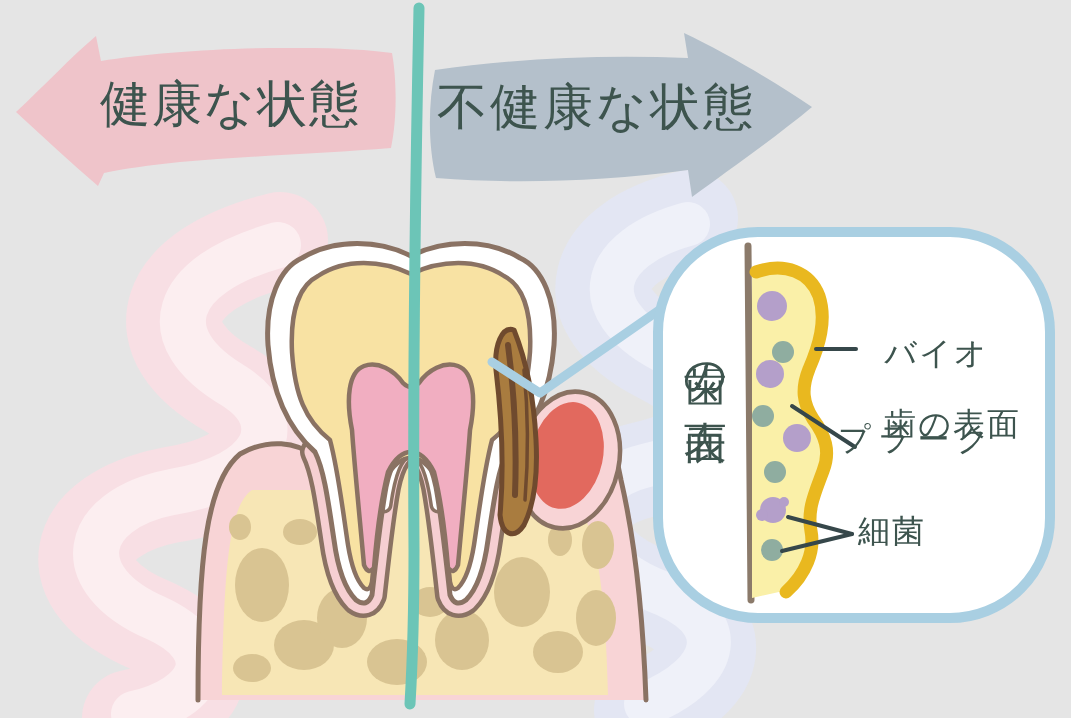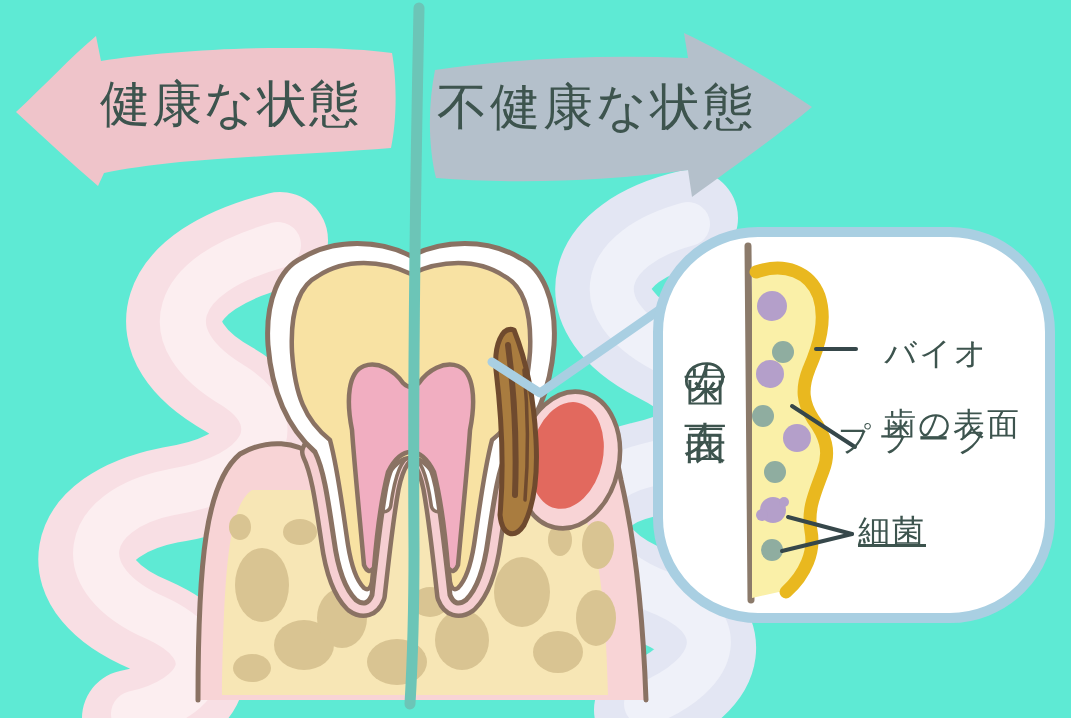--- a/index.html
+++ b/index.html
@@ -1,32 +1,32 @@
 <!DOCTYPE html>
 <html><head>
 <meta charset="utf-8">
 <style>
   html,body{margin:0;padding:0;background:#fff;}
   #canvas{
-    position:relative;width:1071px;height:718px;overflow:hidden;background:#5eead4;
+    position:relative;width:1071px;height:718px;overflow:hidden;background:#e5e5e5;
     font-family:"DejaVu Sans","Liberation Sans",sans-serif;
   }
   #canvas svg{position:absolute;left:0;top:0;}
   .lbl{position:absolute;color:#3d544e;white-space:pre;line-height:1.12;}
   .lbl-arrow{font-size:50px;letter-spacing:2px;font-weight:500;}
   .lbl-callout{font-size:32px;letter-spacing:2px;font-weight:500;}
   #healthy-label{left:100px;top:76px;}
   #unhealthy-label{left:437px;top:79px;letter-spacing:3px;text-align:right;}
   #surface-label{
     left:682px;top:330px;font-size:43px;font-weight:500;
     writing-mode:vertical-rl;text-orientation:upright;letter-spacing:4px;color:#3d544e;
   }
   #biofilm-label{left:860px;top:300px;}
   #plaque-label{left:838px;top:422px;letter-spacing:7px;}
-  #bacteria-label{left:858px;top:514px;text-decoration:underline;}
+  #bacteria-label{left:858px;top:514px;}
 </style>
 </head>
 <body>
 
 <div id="canvas">
 
 <svg width="1071" height="718" viewBox="0 0 1071 718">
 
   <g>
     <path d="M 280,240 C 160,270 140,340 230,390 C 290,425 270,480 170,495 C 70,515 55,585 150,625 C 225,658 205,702 130,718" fill="none" stroke="#f8dfe4" stroke-width="96" stroke-linecap="round"></path>

